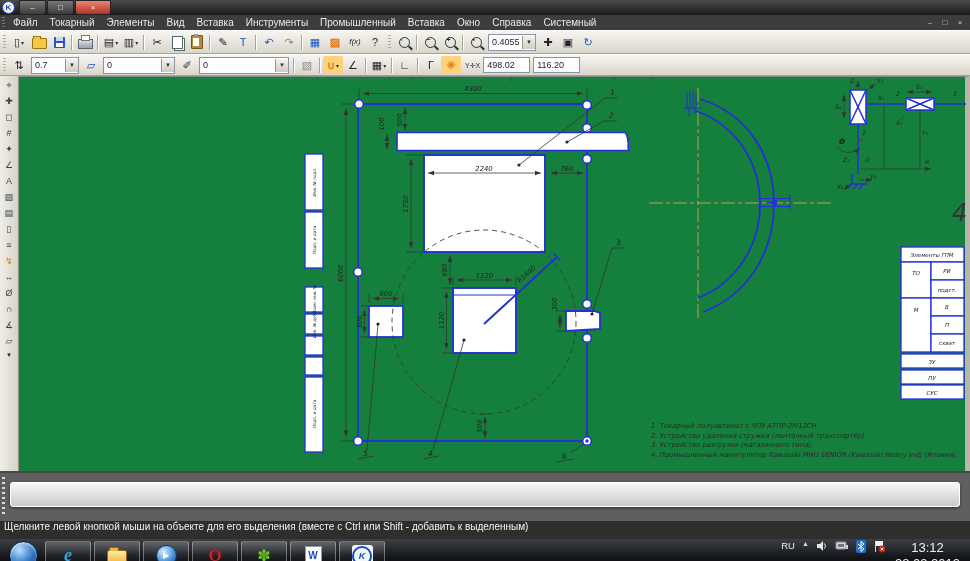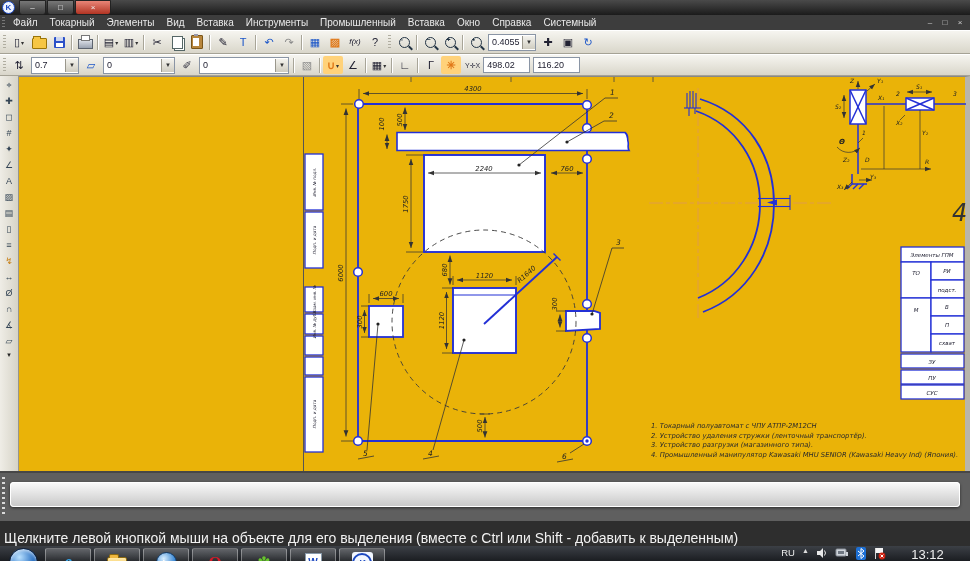--- a/index.html
+++ b/index.html
@@ -46,28 +46,28 @@
   .ic-clip::after{content:"";position:absolute;left:2px;top:-2px;width:4px;height:2px;background:#99a}
   .mag{width:9px;height:9px;border:1.5px solid #234;border-radius:50%;position:relative;display:inline-block}
   .mag::after{content:"";position:absolute;width:5px;height:2px;background:#234;transform:rotate(45deg);right:-4px;bottom:-2px}
   .mag .sub{position:absolute;font-size:7px;left:1px;top:-2px;color:#234;font-weight:bold}
   
   .main{height:395px;display:flex;background:#fff}
   .lefttools{width:18px;background:linear-gradient(90deg,#efede6,#d6d3c7);border-right:1px solid #98958a;display:flex;flex-direction:column;align-items:center;padding-top:1px;gap:0}
   .ltool{width:16px;height:16px;font-size:9px;color:#345;display:flex;align-items:center;justify-content:center}
   .ltool.hl{color:#c87d10}
   .expander{margin-top:2px;font-size:7px;color:#222}
-  .canvas{flex:1;position:relative;background:#eab308;border-right:5px solid #b8b5ab;border-top:1px solid #888}
+  .canvas{flex:1;position:relative;background:#15803d;border-right:5px solid #b8b5ab;border-top:1px solid #888}
   .canvas svg{position:absolute;left:0;top:0}
   
   .bottompanel{height:48px;background:#5f5f5f;position:relative;border-top:2px solid #474747}
   .phandle{position:absolute;left:2px;top:4px;width:3px;height:40px;background:repeating-linear-gradient(#d9d9d9 0 2px,transparent 2px 5px)}
   .innerbar{position:absolute;left:10px;right:10px;top:9px;height:25px;border-radius:4px;background:linear-gradient(#fbfbfb,#c7c7c7);box-shadow:inset 0 0 0 1px #fff,0 1px 3px rgba(0,0,0,.55)}
   
-  .statusbar{height:25px;background:#2e2e2e;color:#f2f2f2;font-size:14px;display:flex;align-items:flex-end;padding-left:4px;white-space:nowrap}
+  .statusbar{height:18px;background:#2e2e2e;color:#f2f2f2;font-size:10px;display:flex;align-items:flex-start;padding-left:4px;white-space:nowrap}
   
   .taskbar{height:33px;background:linear-gradient(#3c4046,#14161a 55%,#030405);display:flex;align-items:center;padding:0 2px}
   .orb{width:27px;height:27px;border-radius:50%;margin:0 7px;background:radial-gradient(circle at 35% 30%,#b8e0ff,#2f74c4 55%,#12325e);border:1px solid #0a1d3a;box-shadow:inset 0 2px 3px rgba(255,255,255,.6)}
   .app{width:44px;height:28px;margin-right:3px;border:1px solid rgba(255,255,255,.35);border-radius:2px;background:linear-gradient(rgba(255,255,255,.22),rgba(255,255,255,.06) 45%,rgba(0,0,0,.3));display:flex;align-items:center;justify-content:center}
   .ie{color:#35a4e8;font-size:18px;font-weight:bold;font-style:italic;font-family:"Liberation Serif",serif}
   .tfold{width:18px;height:12px;background:linear-gradient(#ffe9a6,#f0b83e);border:1px solid #8d6a10;border-radius:2px;position:relative;margin-top:3px}
   .tfold::before{content:"";position:absolute;top:-4px;left:1px;width:8px;height:3px;background:#f0b83e;border:1px solid #8d6a10;border-bottom:0;border-radius:2px 2px 0 0}
   .wmp{width:19px;height:19px;border-radius:50%;background:radial-gradient(circle at 35% 30%,#d8eeff,#3f8ad4 60%,#1c4f8c);color:#fff;font-size:8px;display:flex;align-items:center;justify-content:center;border:1px solid #123a66}
   .opera{color:#d61a28;font-size:17px;font-weight:bold;font-family:"Liberation Serif",serif}
   .icq{color:#67c42d;font-size:16px}

